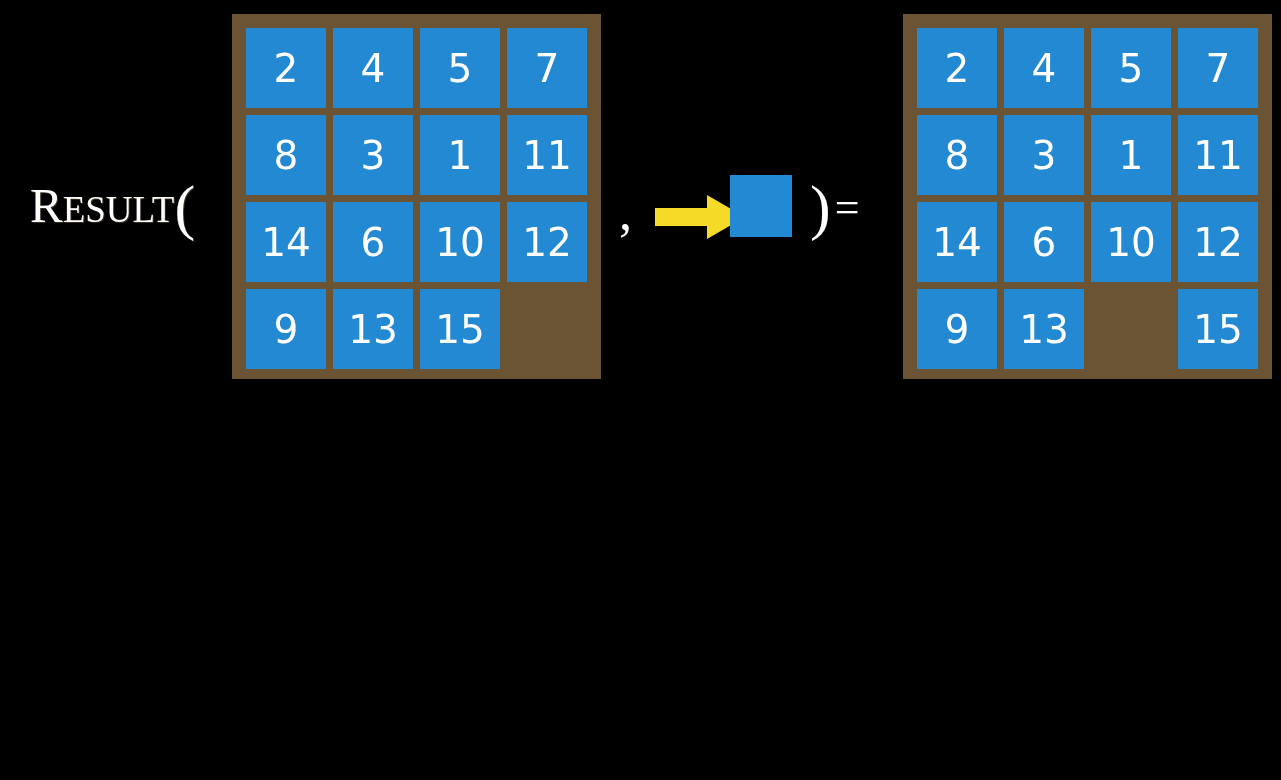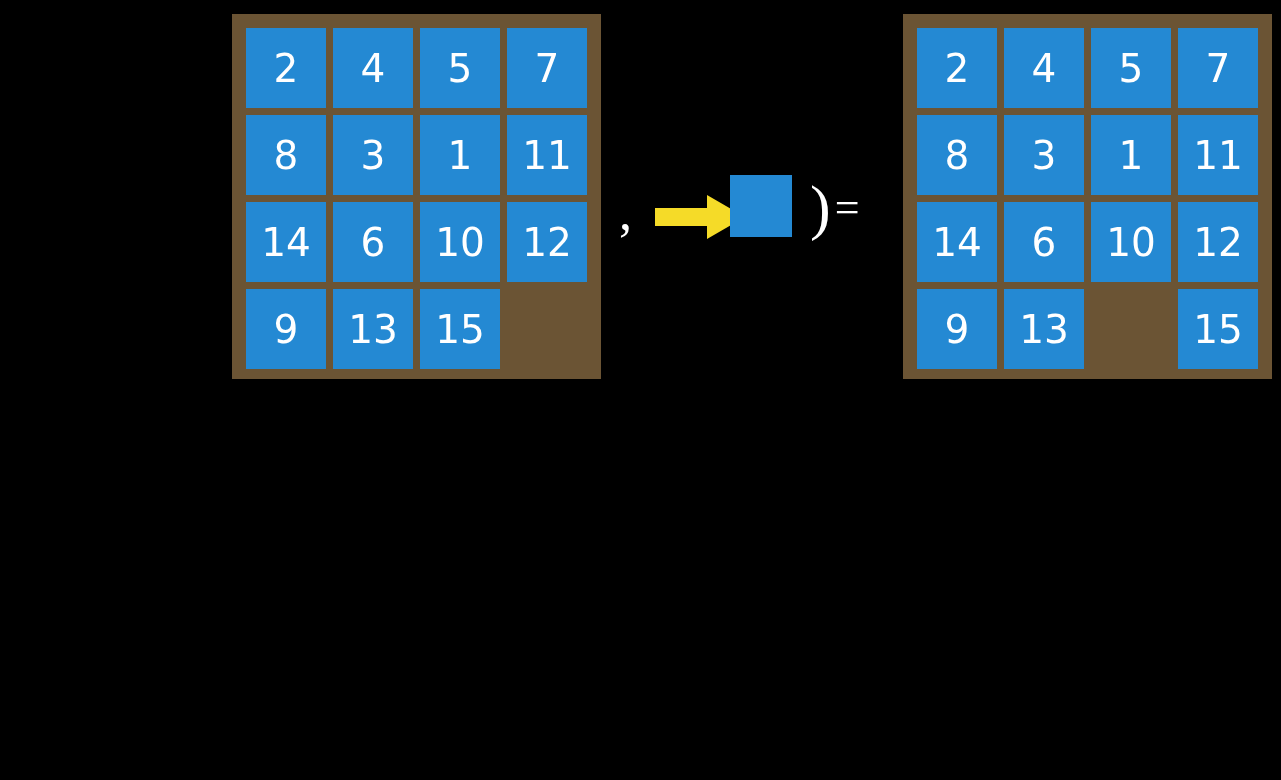--- a/index.html
+++ b/index.html
@@ -123,20 +123,23 @@
     top: 25px;
     width: 90px;
     height: 44px;
   }
 </style>
 </head>
 <body>
 
 <div class="row" id="row-0">
 
+  <div class="result-label">
+    <span class="cap">R</span><span class="small">ESULT</span><span class="paren">(</span>
+  </div>
 
   <div class="board board-left">
     <div class="tile">2</div>
     <div class="tile">4</div>
     <div class="tile">5</div>
     <div class="tile">7</div>
     <div class="tile">8</div>
     <div class="tile">3</div>
     <div class="tile">1</div>
     <div class="tile">11</div>

